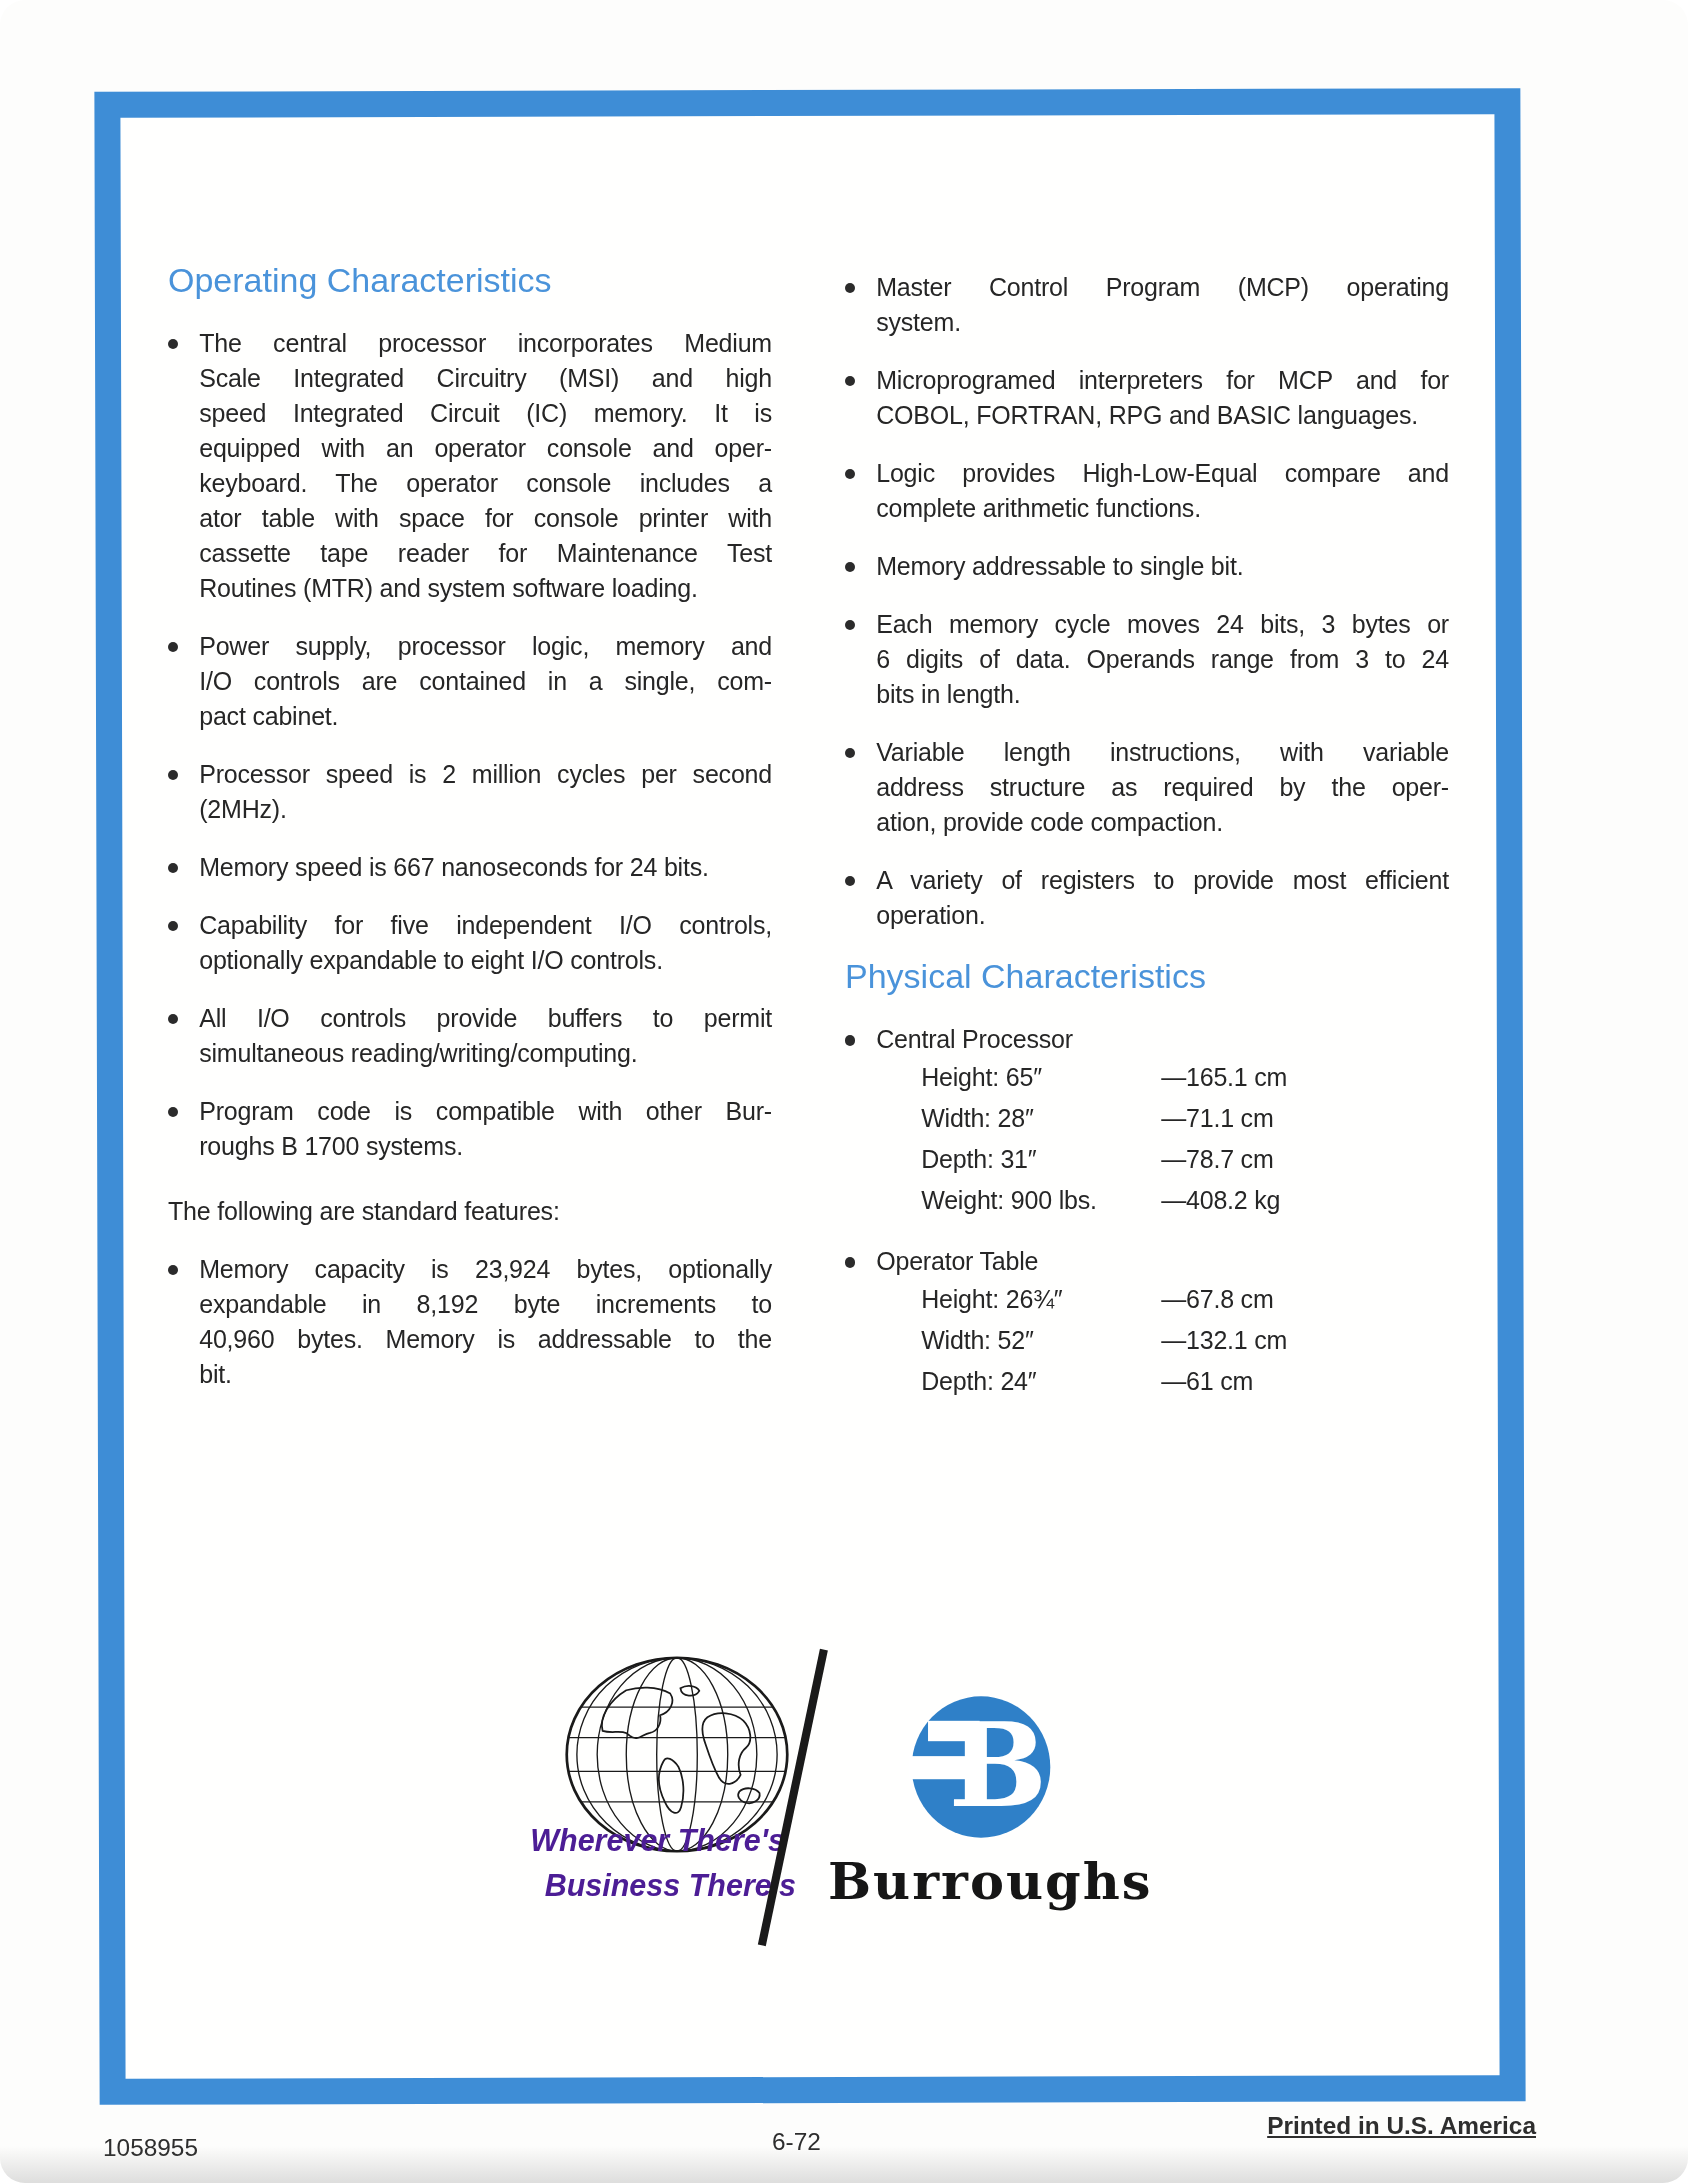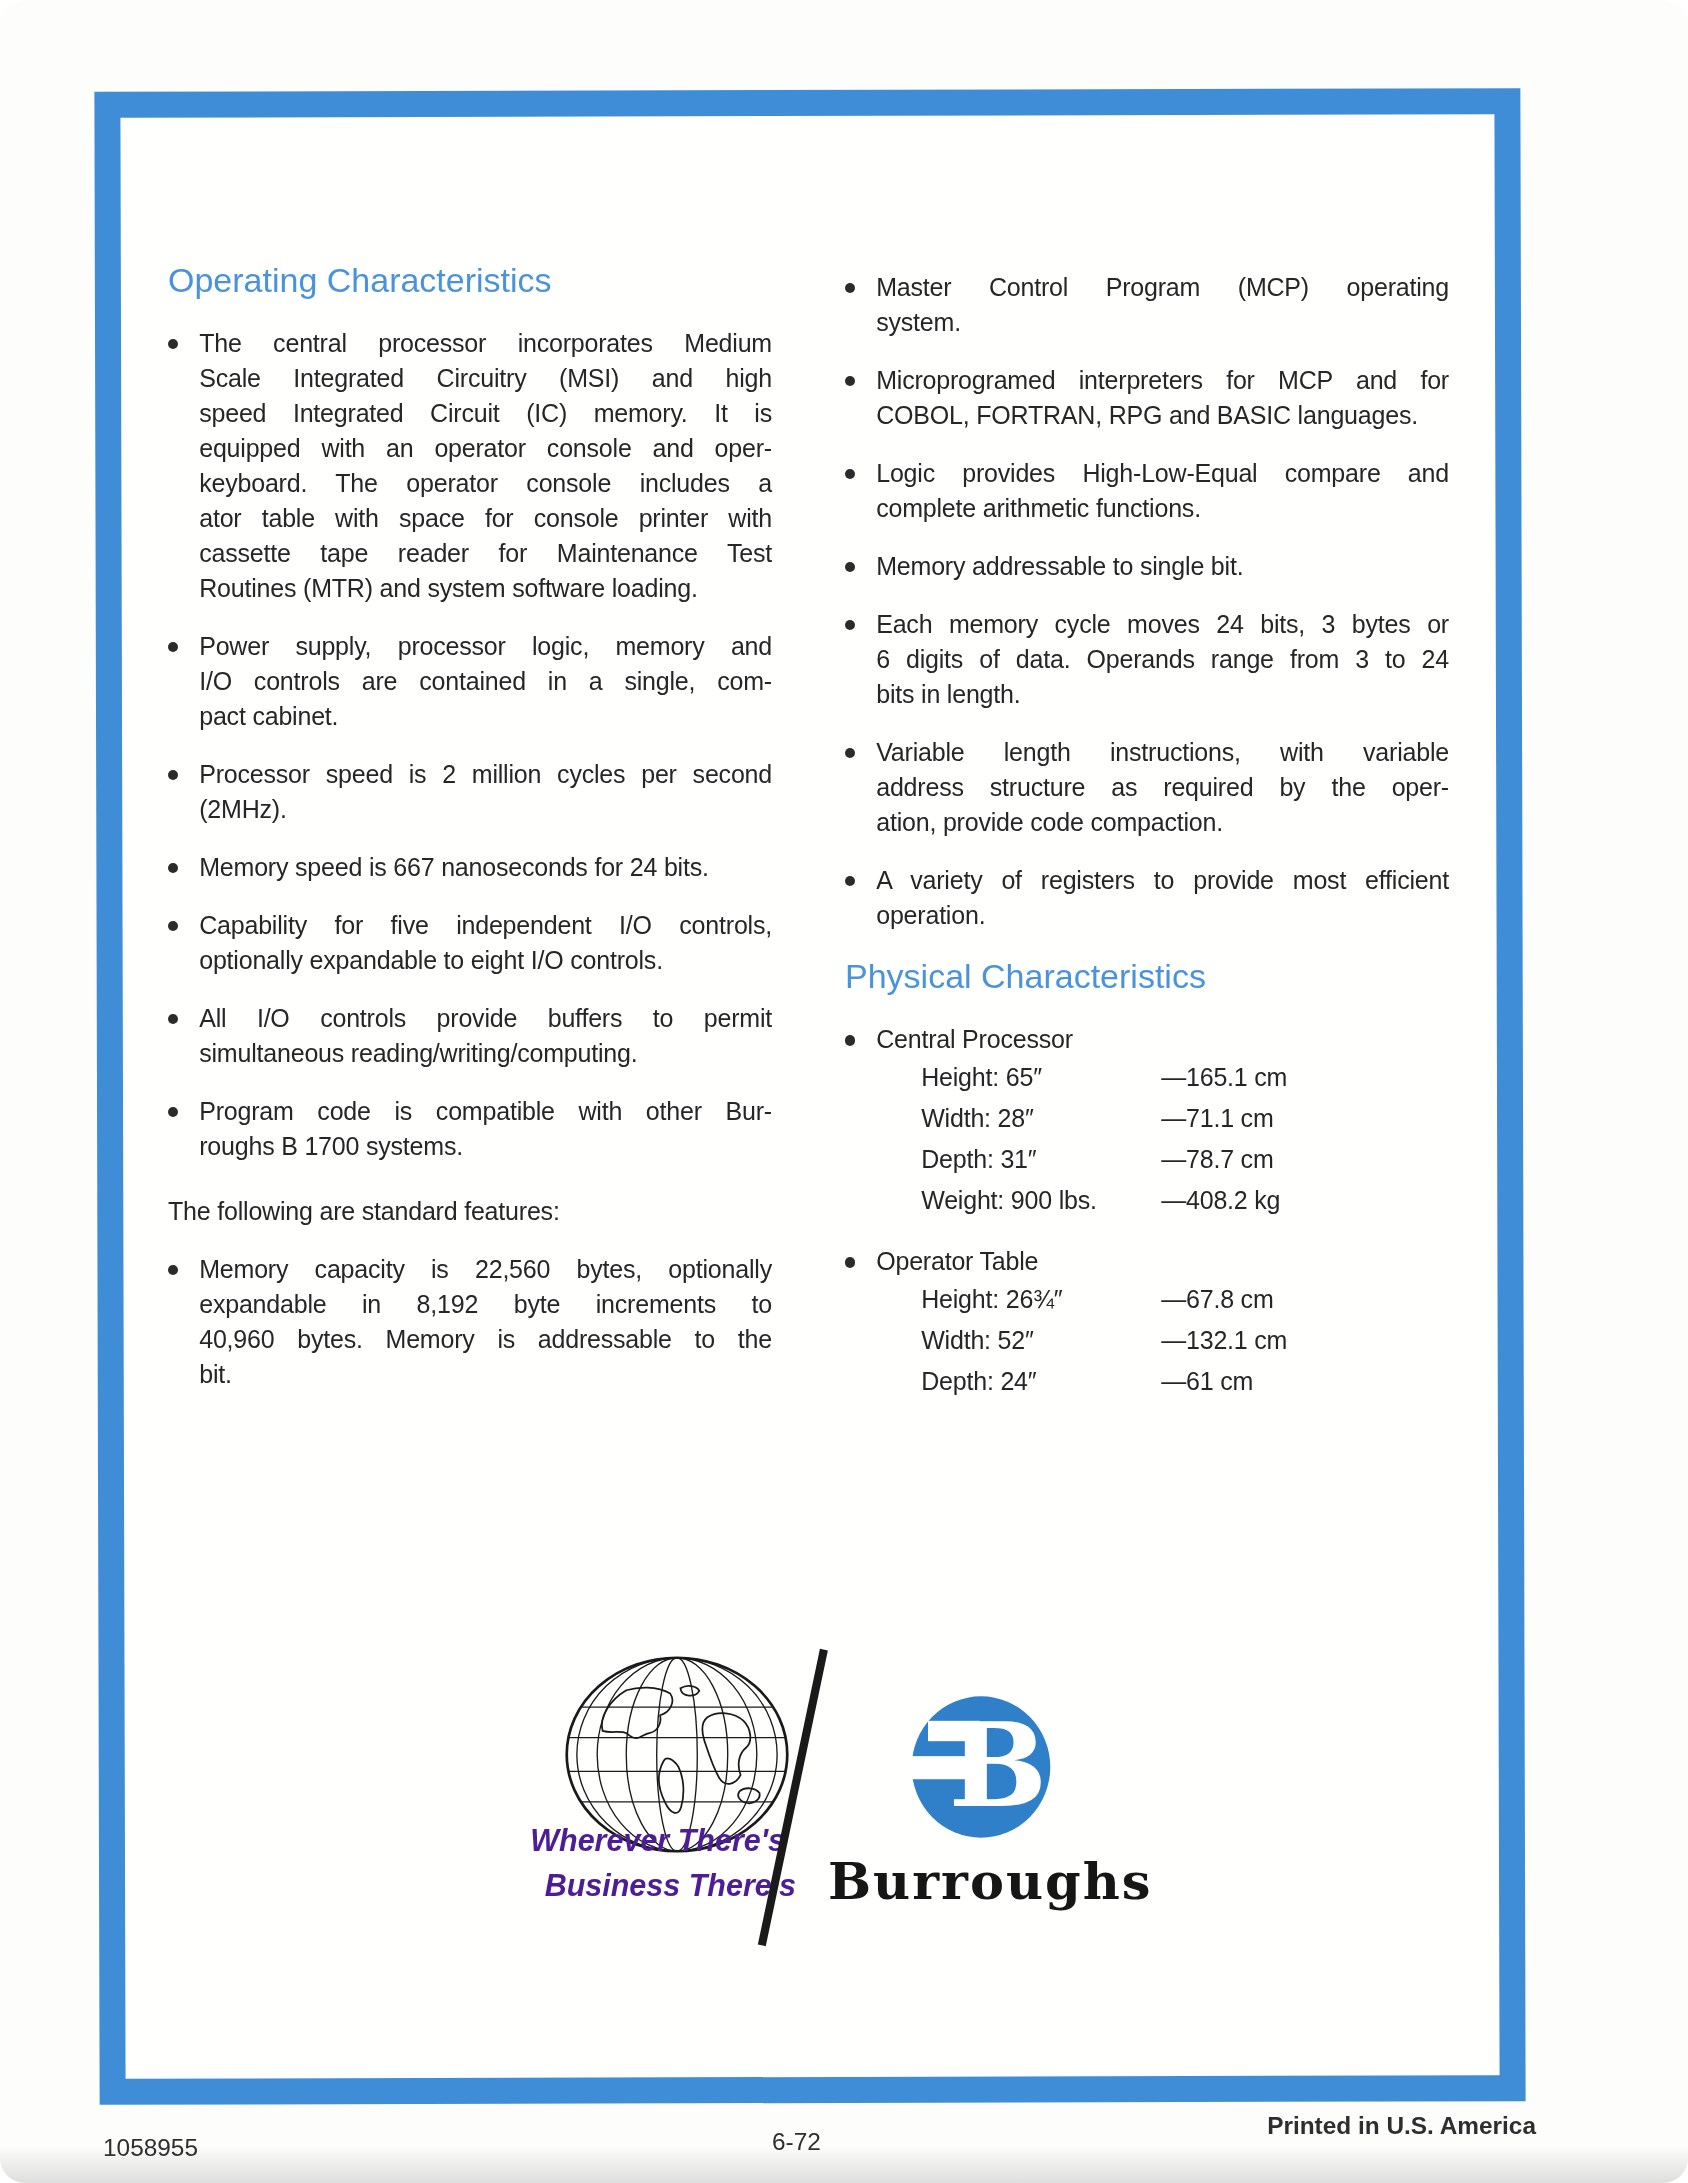--- a/index.html
+++ b/index.html
@@ -66,21 +66,21 @@
   }
   .tagline .t2{position:relative;left:11px;}
   .wordmark{
     position:absolute;left:828px;top:1851px;
     font-family:"DejaVu Serif","Liberation Serif",serif;
     font-weight:bold;font-size:51px;color:#161616;letter-spacing:2px;
   }
   .footer-item{position:absolute;font-size:24.4px;color:#2e2e2e;}
   .footer-left{left:103px;top:2134px;}
   .footer-center{left:772px;top:2128px;}
-  .footer-right{right:152px;top:2112px;font-weight:bold;}
+  .footer-right{right:152px;top:2112px;font-weight:bold;text-decoration:underline;}
 </style>
 </head>
 <body>
 
 <div class="canvas">
 
   <div class="frame"></div>
 
   <div class="col col-left">
     <h2 class="sec">Operating Characteristics</h2>
@@ -145,21 +145,21 @@
         <div class="ln">Program code is compatible with other Bur-</div>
         <div class="ln ln-last">roughs B 1700 systems.</div>
       </div>
     </div>
 
     <p class="intro">The following are standard features:</p>
 
     <div class="bullet">
       <span class="dot"></span>
       <div class="txt">
-        <div class="ln">Memory capacity is 22,560 bytes, optionally</div>
+        <div class="ln">Memory capacity is 23,924 bytes, optionally</div>
         <div class="ln">expandable in 8,192 byte increments to</div>
         <div class="ln">40,960 bytes. Memory is addressable to the</div>
         <div class="ln ln-last">bit.</div>
       </div>
     </div>
   </div>
 
   <div class="col col-right">
 
     <div class="bullet">

